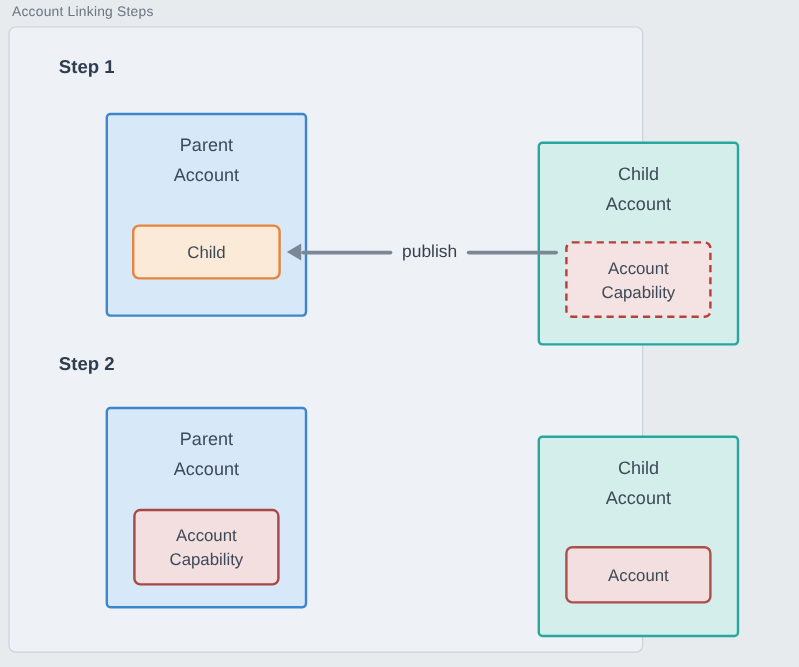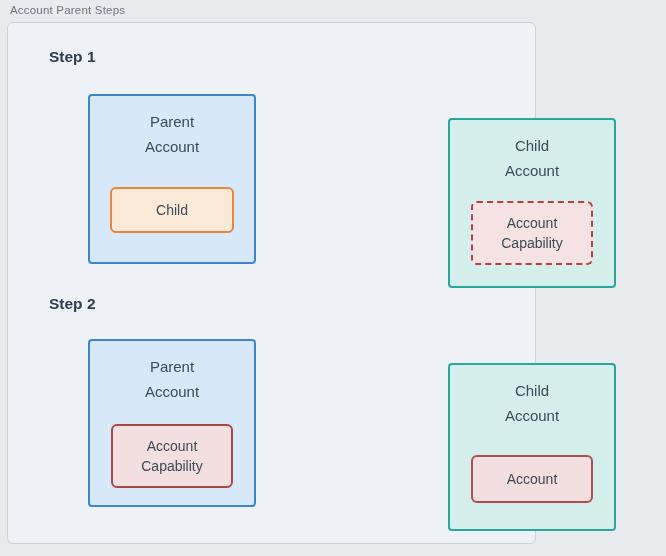--- a/index.html
+++ b/index.html
@@ -80,21 +80,21 @@
   .arrow .alabel{
     margin:0 8px;font-size:14.5px;color:#37424e;white-space:nowrap;
   }
   .arrow .head{width:0;height:0;border-top:7px solid transparent;border-bottom:7px solid transparent;}
   .arrow .head.left{border-right:12px solid #7b8794;}
   .arrow .head.right{border-left:12px solid #7b8794;}
 </style>
 </head>
 <body>
 
-<div class="figure-label">Account Parent Steps</div>
+<div class="figure-label">Account Linking Steps</div>
 
 <div class="panel">
 
   <div class="step-heading s1">Step 1</div>
 
   <div class="acct-box parent p1">
     <div class="acct-title">
       <span>Parent</span>
       <span>Account</span>
     </div>
@@ -109,20 +109,26 @@
       <span>Account</span>
     </div>
     <div class="inner-box cap-dashed">
       <div>
         <span>Account</span>
         <span>Capability</span>
       </div>
     </div>
   </div>
 
+  <div class="arrow a1">
+    <span class="head left"></span>
+    <span class="seg"></span>
+    <span class="alabel">publish</span>
+    <span class="seg"></span>
+  </div>
 
   <div class="step-heading s2">Step 2</div>
 
   <div class="acct-box parent p2">
     <div class="acct-title">
       <span>Parent</span>
       <span>Account</span>
     </div>
     <div class="inner-box cap-solid">
       <div>

